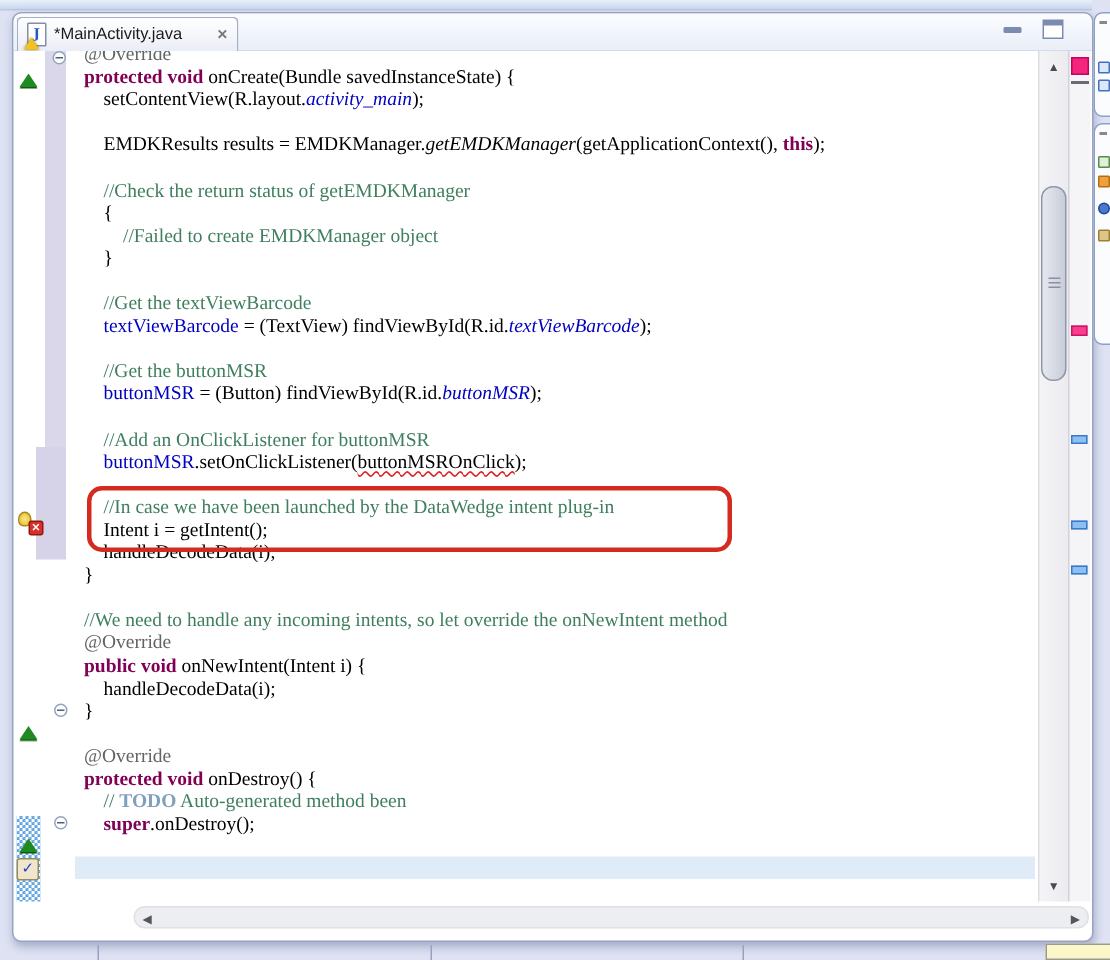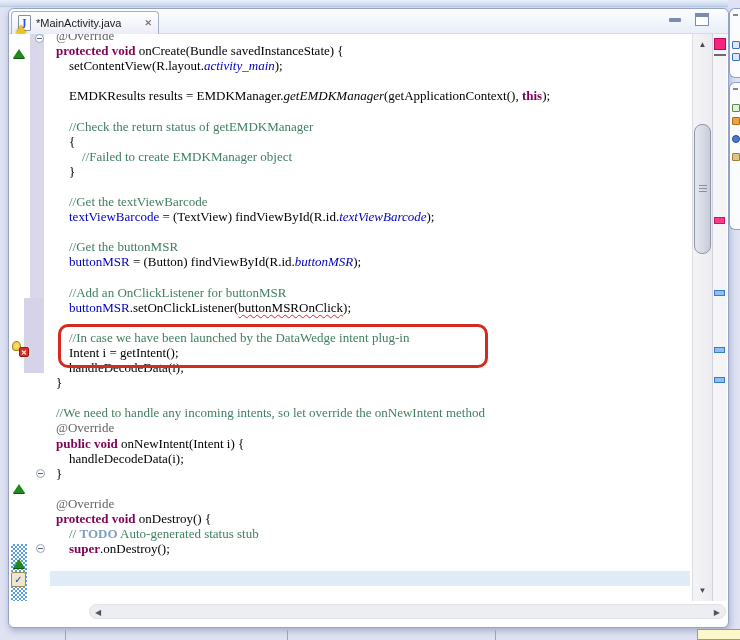--- a/index.html
+++ b/index.html
@@ -157,21 +157,21 @@
         <div class="cl">    <span>}</span></div>
         <div class="cl"></div>
         <div class="cl">    <span class="c">//We need to handle any incoming intents, so let override the onNewIntent method</span></div>
         <div class="cl">    <span class="a">@Override</span></div>
         <div class="cl">    <span class="k">public</span><span> </span><span class="k">void</span><span> onNewIntent(Intent i) {</span></div>
         <div class="cl">        <span>handleDecodeData(i);</span></div>
         <div class="cl">    <span>}</span></div>
         <div class="cl"></div>
         <div class="cl">    <span class="a">@Override</span></div>
         <div class="cl">    <span class="k">protected</span><span> </span><span class="k">void</span><span> onDestroy() {</span></div>
-        <div class="cl">        <span class="c">// </span><span class="todo">TODO</span><span class="c"> Auto-generated status stub</span></div>
+        <div class="cl">        <span class="c">// </span><span class="todo">TODO</span><span class="c"> Auto-generated method been</span></div>
         <div class="cl">        <span class="k">super</span><span>.onDestroy();</span></div>
       </div>
 
     <div class="abs red-box"></div>
 
     <div class="abs fold-circle" style="left:25px;top:0;"></div>
     <div class="abs fold-circle" style="left:26px;top:435px;"></div>
     <div class="abs fold-circle" style="left:26px;top:510px;"></div>
 
     <div class="abs tri-green" style="left:3px;top:15px;"></div>

